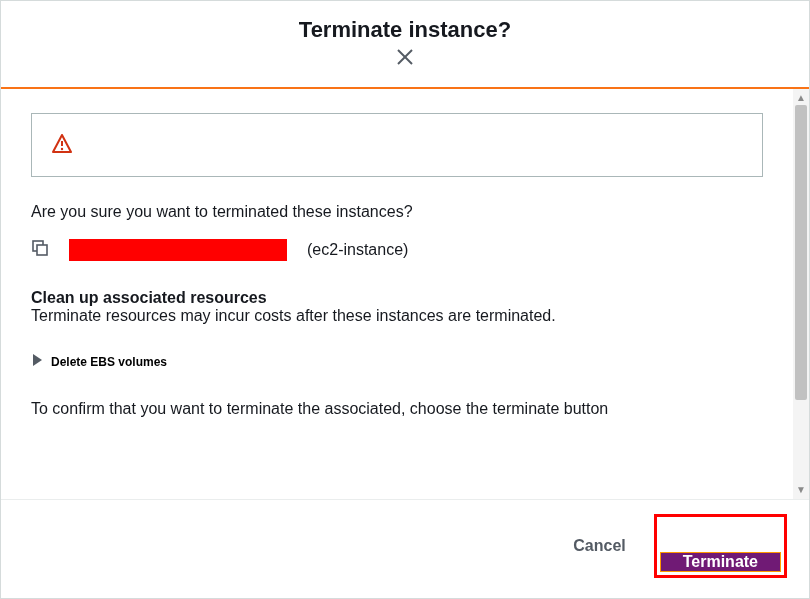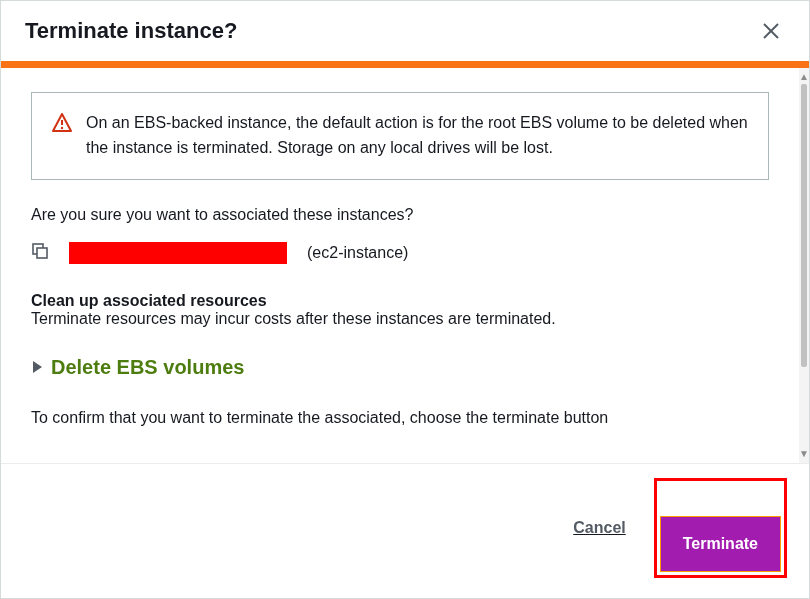--- a/index.html
+++ b/index.html
@@ -16,21 +16,22 @@
       height: 599px;
       border: 1px solid #d5dbdb;
       display: flex;
       flex-direction: column;
     }
     .modal-header {
       display: flex;
       align-items: center;
       justify-content: space-between;
       padding: 16px 24px;
-      border-bottom: 7px solid #f97316;
+      border-bottom: 2px solid #f97316;
+      flex-direction: column;
     }
     .modal-title {
       font-size: 22px;
       font-weight: 700;
       color: #16191f;
     }
     .close-btn {
       background: none;
       border: none;
       cursor: pointer;
@@ -119,57 +120,56 @@
       font-weight: 700;
     }
     .section-desc {
       font-size: 16px;
       margin-bottom: 28px;
     }
     .expander {
       display: flex;
       align-items: center;
       gap: 8px;
-      color: #4d7c0f;
-      font-weight: 700;
-      font-size: 20px;
+      color: #000000;
+      font-weight: 700;
+      font-size: 12px;
       cursor: pointer;
       user-select: none;
       margin-bottom: 30px;
     }
     .caret-icon { flex: 0 0 auto; }
     .confirm-text {
       font-size: 16px;
       color: #16191f;
     }
     .modal-footer {
       border-top: 1px solid #eaeded;
       padding: 14px 22px 20px 22px;
       display: flex;
       justify-content: flex-end;
       align-items: center;
       gap: 18px;
-      text-decoration: underline;
     }
     .btn-cancel {
       background: none;
       border: none;
       color: #545b64;
       font-weight: 700;
       font-size: 16px;
       cursor: pointer;
       padding: 8px 10px;
     }
     .btn-terminate {
-      background: #a21caf;
+      background: #701a75;
       border: 1px solid #ff9900;
       color: #ffffff;
       font-weight: 700;
       font-size: 16px;
-      padding: 18px 22px;
+      padding: 0 22px;
       cursor: pointer;
       margin-top: 32px;
     }
     .terminate-highlight {
       border: 3px solid #ff0000;
       padding: 3px;
       display: inline-block;
     }
   </style>
 </head>
@@ -191,24 +191,23 @@
     <div class="modal-body">
 
       <div class="alert-box">
         <span class="alert-icon">
           <svg width="20" height="20" viewBox="0 0 20 20">
             <polygon points="10,1 19,18 1,18" fill="none" stroke="#d13212" stroke-width="2" stroke-linejoin="round"></polygon>
             <line x1="10" y1="7" x2="10" y2="12" stroke="#d13212" stroke-width="2"></line>
             <circle cx="10" cy="15" r="1.2" fill="#d13212"></circle>
           </svg>
         </span>
-        <div class="alert-text">On an EBS-backed instance, the default action is for the root EBS volume to be deleted when the instance is terminated. Storage on any local drives will be lost.</div>
-      </div>
-
-      <p class="question">Are you sure you want to associated these instances?</p>
+      </div>
+
+      <p class="question">Are you sure you want to terminated these instances?</p>
 
       <div class="instance-row">
         <span class="copy-icon">
           <svg width="18" height="18" viewBox="0 0 18 18">
             <rect x="2" y="2" width="10" height="10" fill="none" stroke="#545b64" stroke-width="1.6"></rect>
             <rect x="6" y="6" width="10" height="10" fill="#fff" stroke="#545b64" stroke-width="1.6"></rect>
           </svg>
         </span>
         <div class="redacted"></div>
         <span class="instance-name">(ec2-instance)</span>

